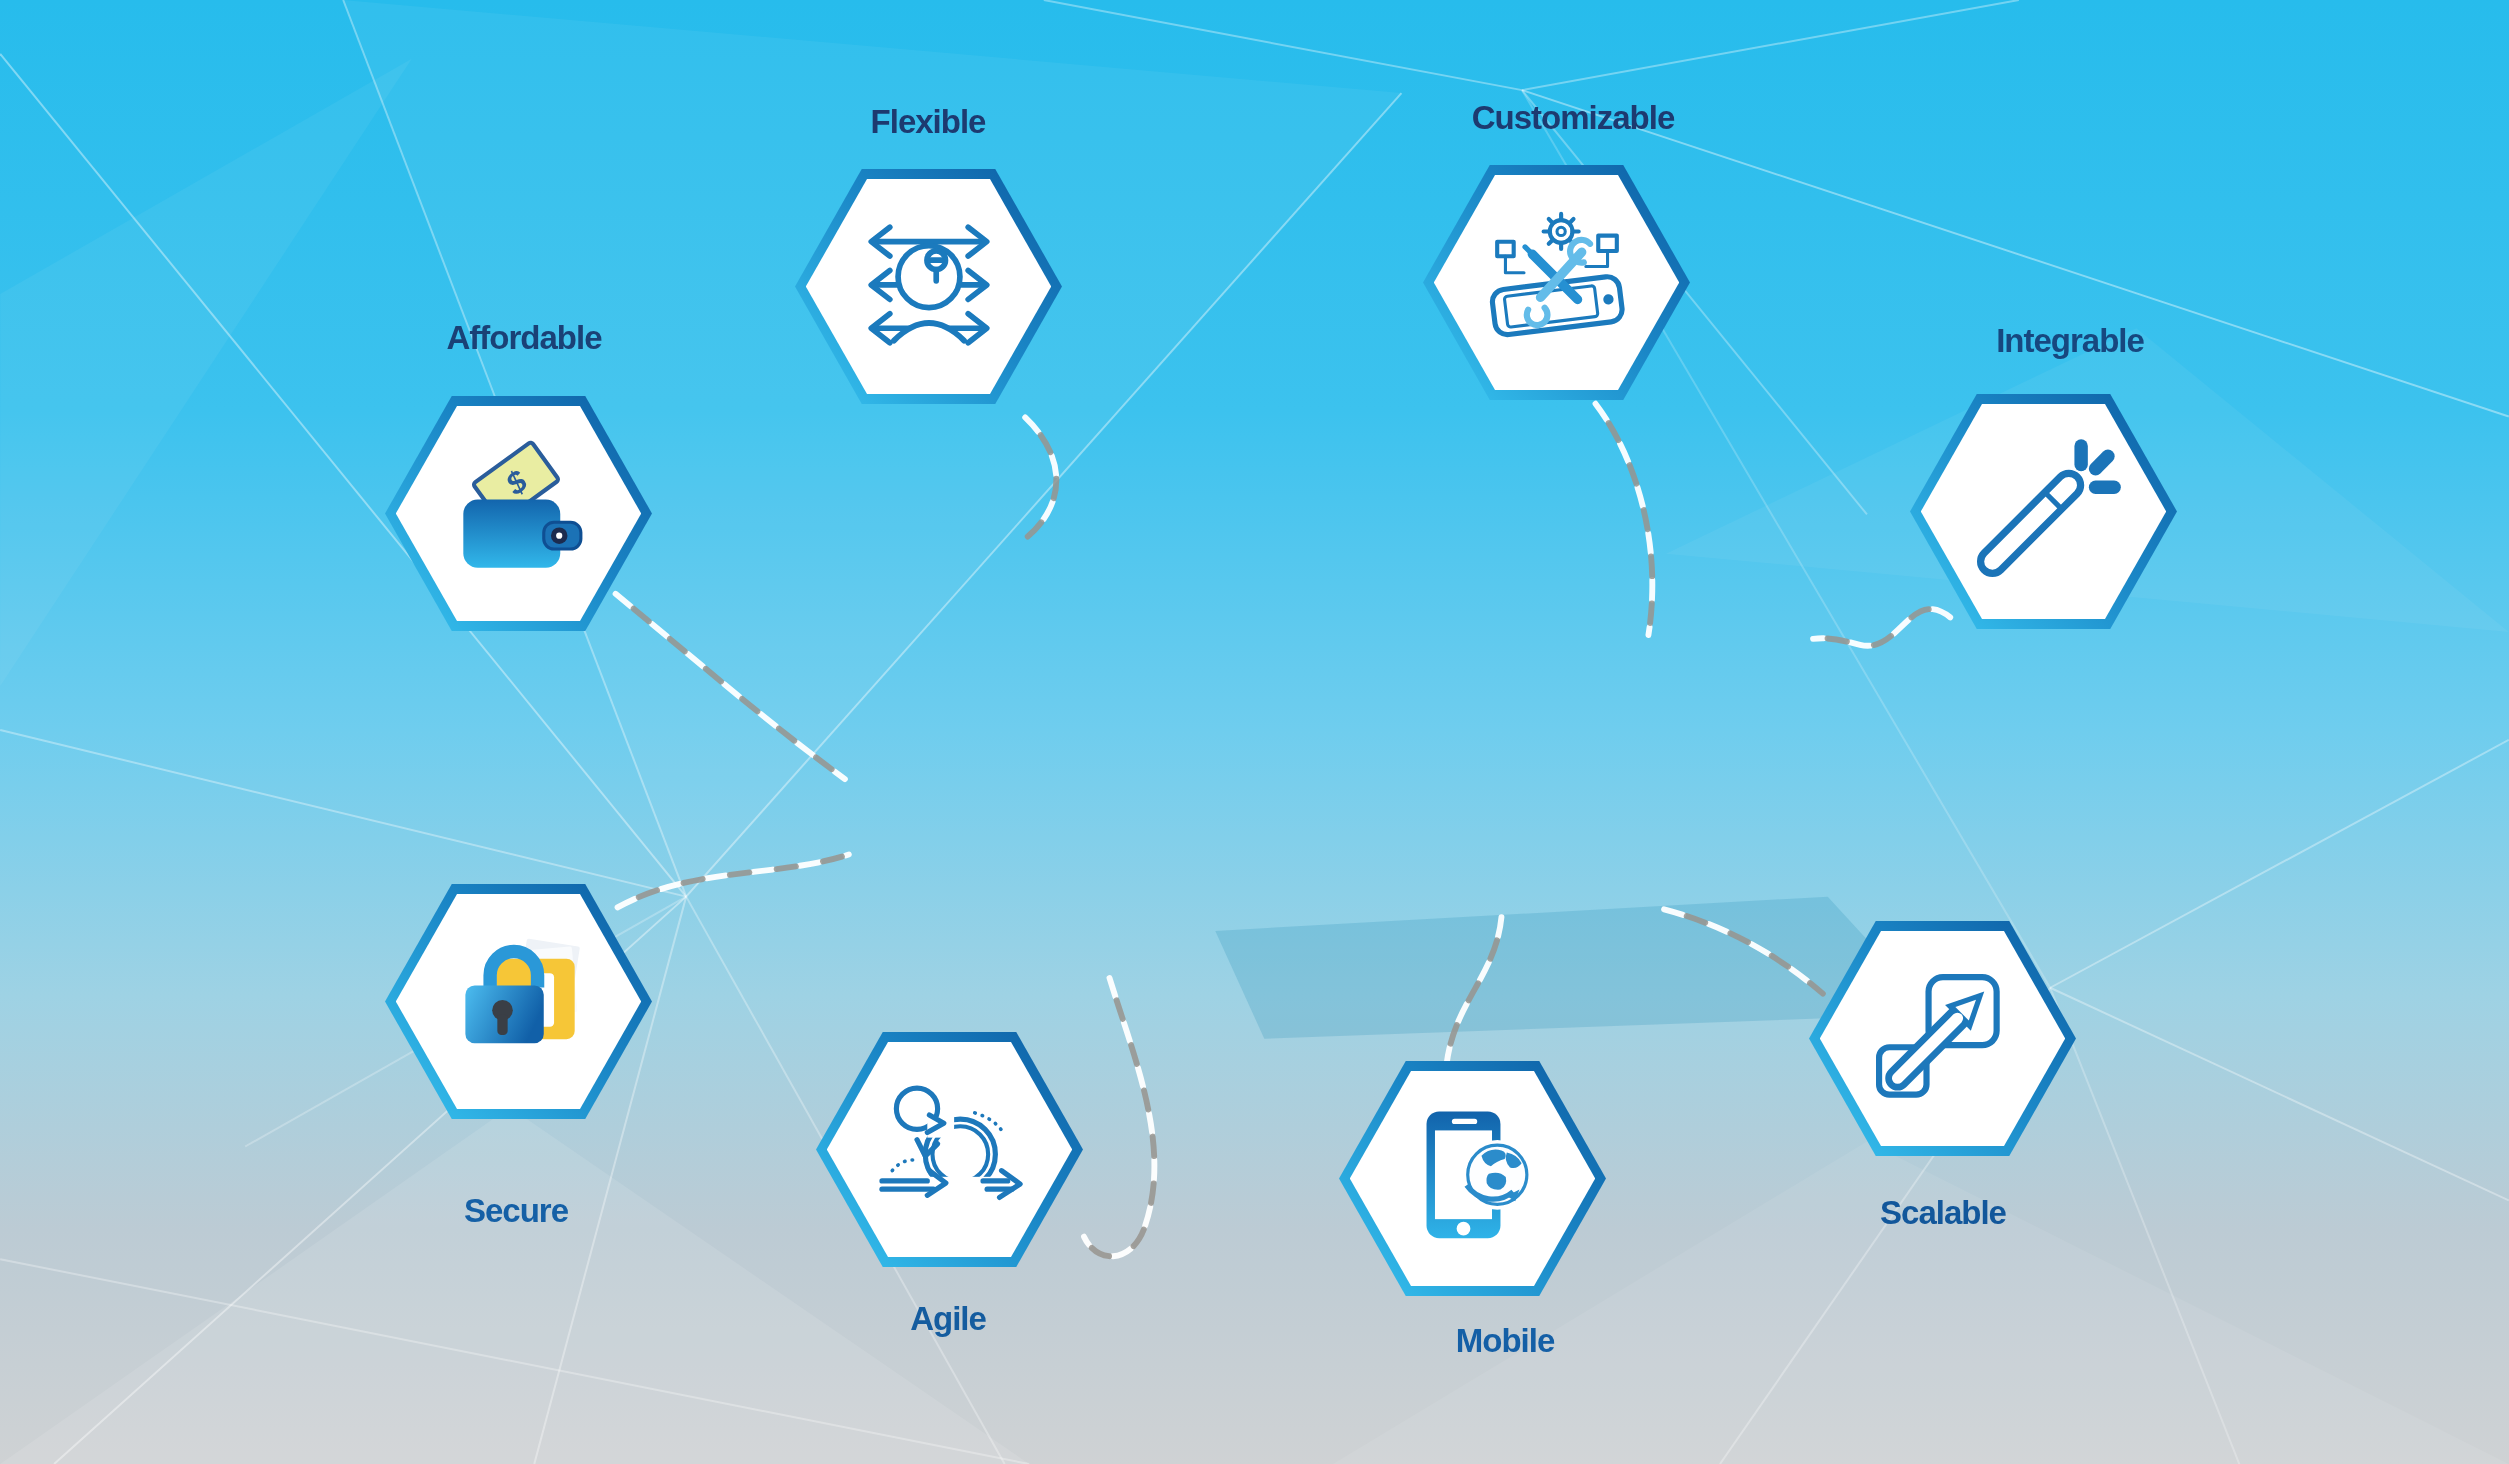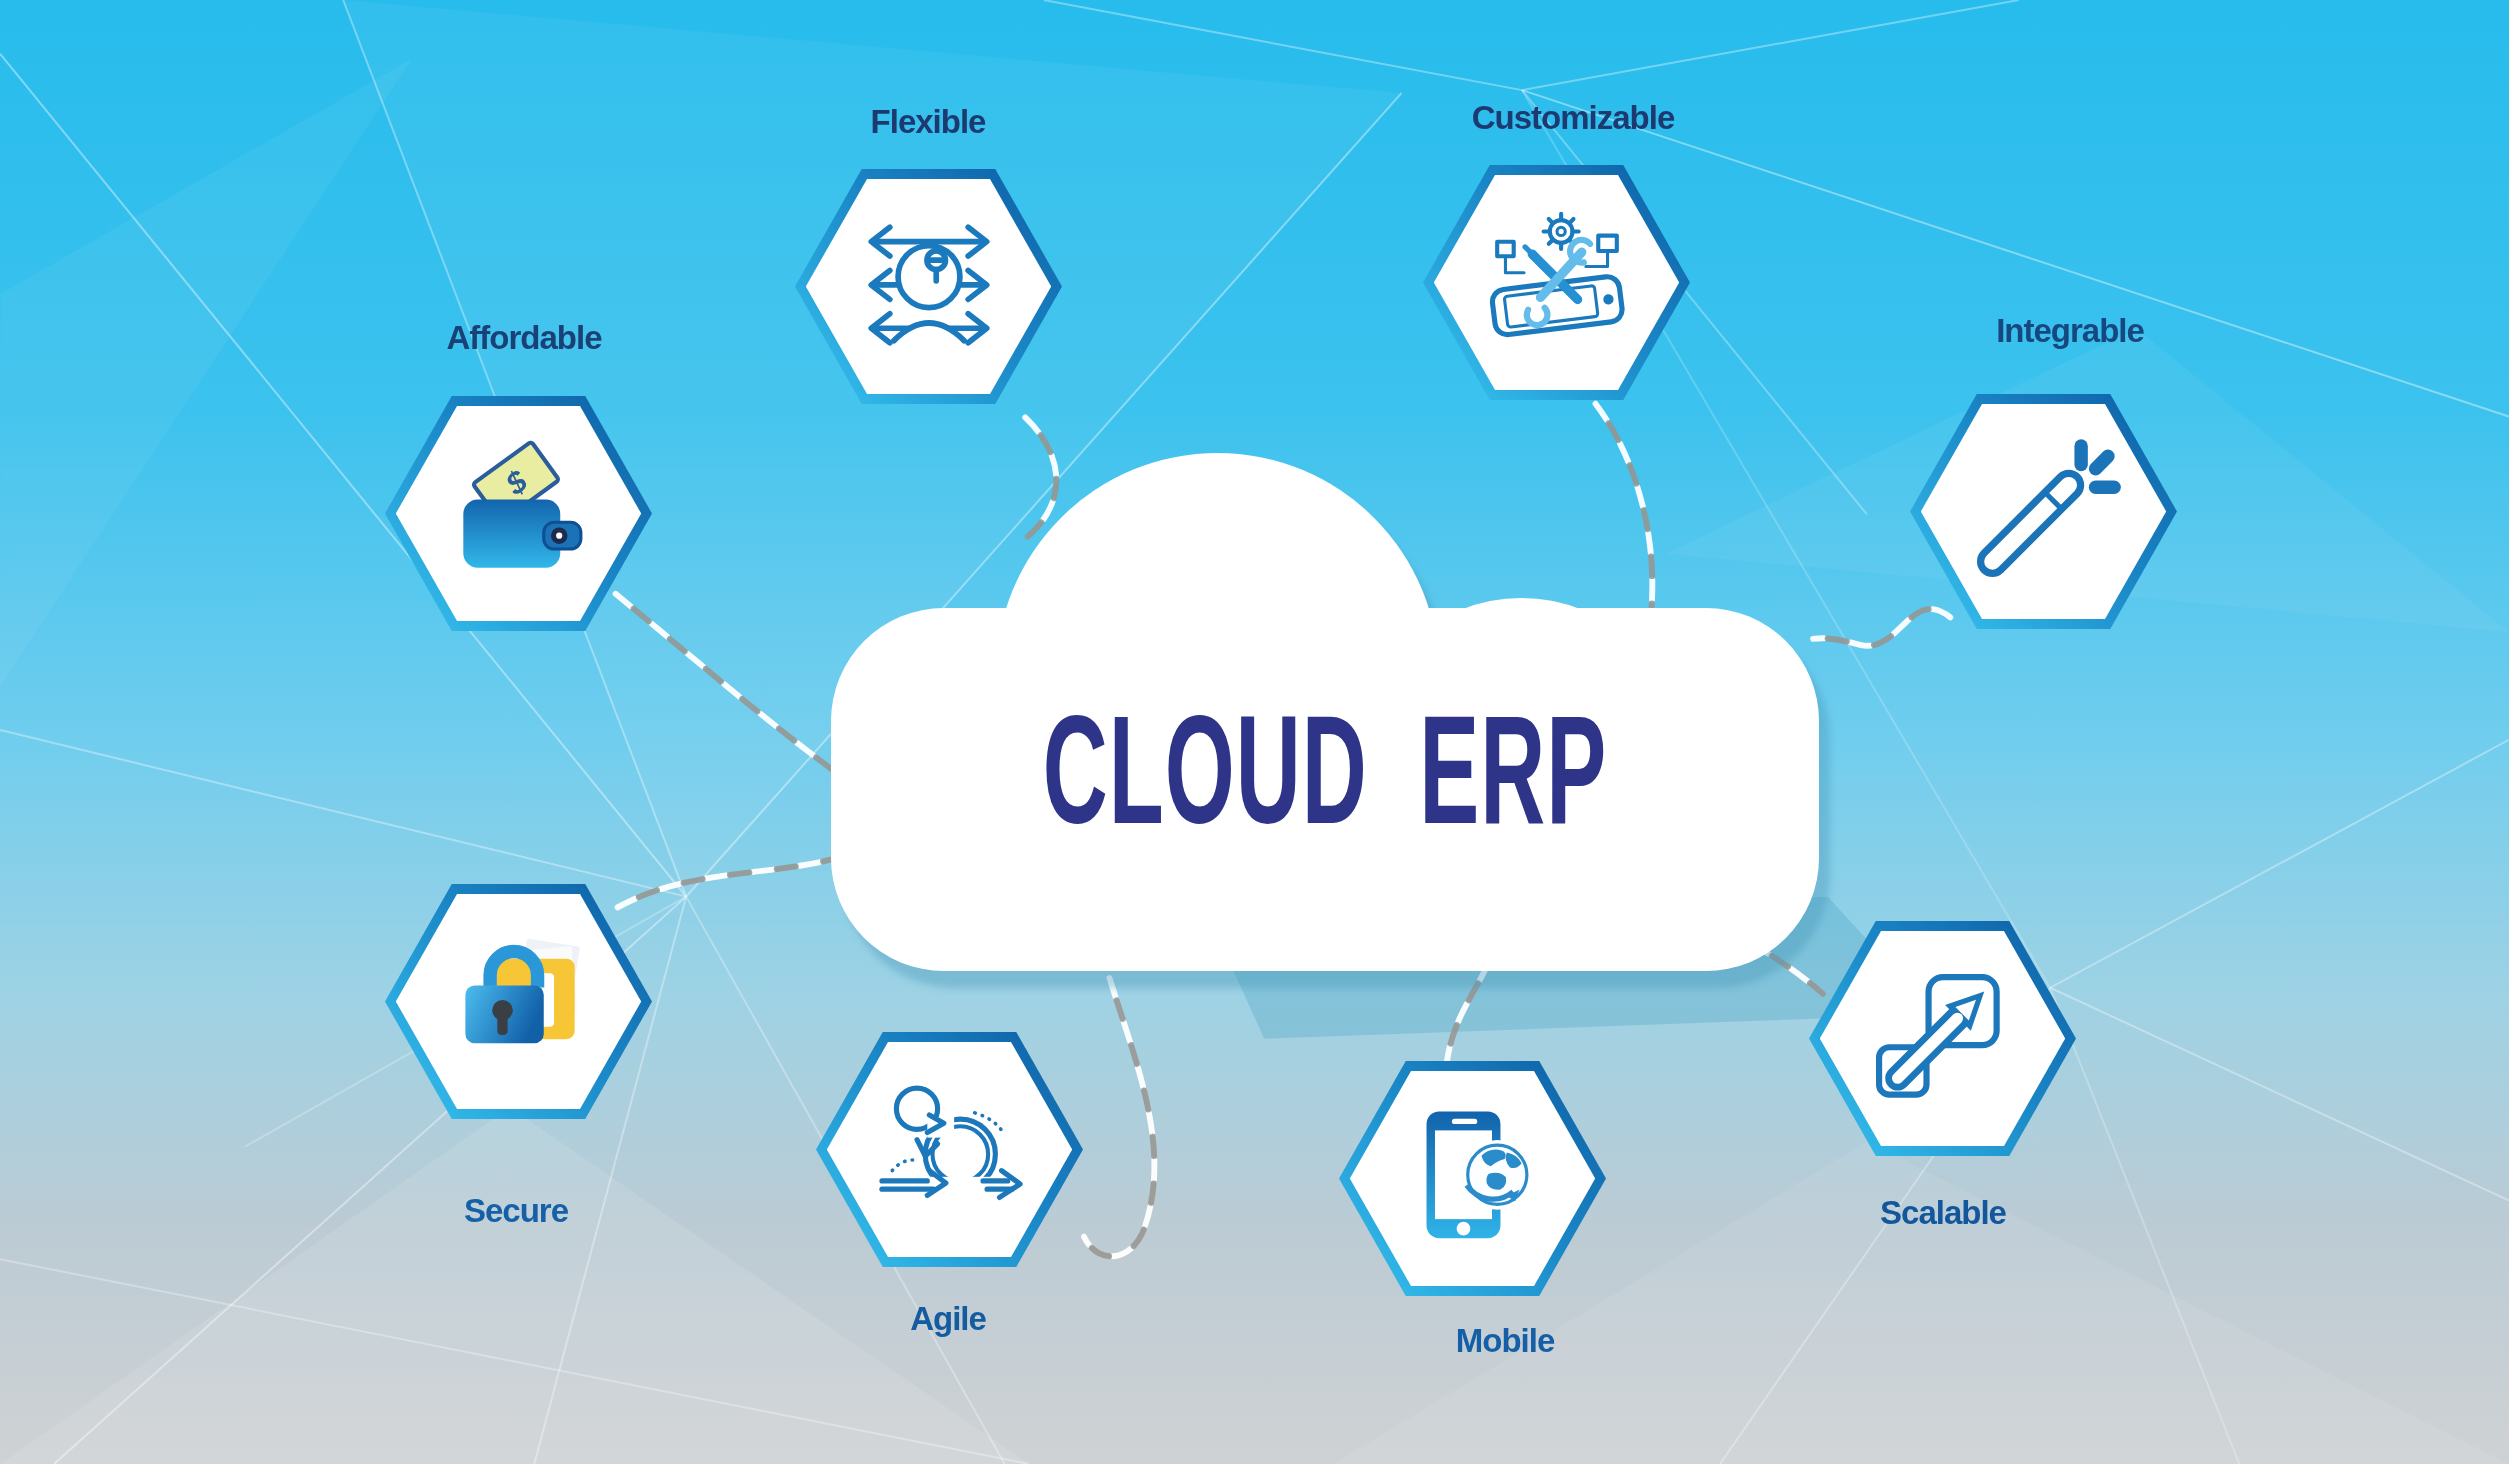--- a/index.html
+++ b/index.html
@@ -102,26 +102,20 @@
         <path d="M1532 936 C1526 996 1484 1022 1476 1086" stroke="#ffffff" stroke-opacity="0.95" stroke-dasharray="20 28"></path>
         <path d="M1532 936 C1526 996 1484 1022 1476 1086" stroke="#98948e" stroke-opacity="0.85" stroke-dasharray="20 28" stroke-dashoffset="-24"></path>
       </g>
       <g>
         <path d="M1698 928 C1766 946 1818 978 1860 1014" stroke="#ffffff" stroke-opacity="0.95" stroke-dasharray="20 28"></path>
         <path d="M1698 928 C1766 946 1818 978 1860 1014" stroke="#98948e" stroke-opacity="0.85" stroke-dasharray="20 28" stroke-dashoffset="-24"></path>
       </g>
     </g>
   </svg>
 
-  <div class="cloud">
-    <div class="bump1"></div>
-    <div class="bump2"></div>
-    <div class="base"></div>
-    <div class="cloud-title" style="color: rgb(46, 52, 135);">CLOUD ERP</div>
-  </div>
 
   <div class="feature">
     <div class="feature-label" style="left: 524px; top: 338px; color: rgb(26, 65, 118);">Affordable</div>
     <div class="hex" style="left:385px;top:396px;">
       <div class="hex-inner"></div>
       <svg class="icon" width="165" height="165" viewBox="0 0 160 160">
         <defs>
             <linearGradient id="gWallet" x1="0" y1="0" x2="0" y2="1">
           <stop offset="0" stop-color="#1365ad"></stop>
               <stop offset="1" stop-color="#31b7ea"></stop>
@@ -184,21 +178,21 @@
         <path d="M56 52 L100 96" stroke="#2590d2" stroke-width="9"></path>
         <path d="M49 45 L58 54" stroke="#2590d2" stroke-width="5"></path>
         <path d="M104 50 L64 94" stroke="#63bce9" stroke-width="9"></path>
         <path d="M112 42 a11 11 0 1 0 -6 18" stroke="#63bce9" stroke-width="6"></path>
         <path d="M52 106 a10 10 0 1 0 16 -2" stroke="#63bce9" stroke-width="6"></path>
       </svg>
     </div>
   </div>
 
   <div class="feature">
-    <div class="feature-label" style="left: 2070px; top: 331px; color: rgb(23, 71, 127);">Integrable</div>
+    <div class="feature-label" style="left: 2070px; top: 341px; color: rgb(23, 71, 127);">Integrable</div>
     <div class="hex" style="left:1910px;top:394px;">
       <div class="hex-inner"></div>
       <svg class="icon" width="165" height="165" viewBox="0 0 160 160" fill="none" stroke-linecap="round">
         <path d="M30 128 L104 54" stroke="#1b74b8" stroke-width="30"></path>
         <path d="M30 128 L104 54" stroke="#ffffff" stroke-width="16"></path>
         <path d="M83 63 L95 75" stroke="#1b74b8" stroke-width="5"></path>
         <path d="M116 16 V34" stroke="#1b74b8" stroke-width="13"></path>
         <path d="M130 38 L142 26" stroke="#1b74b8" stroke-width="13"></path>
         <path d="M130 56 H148" stroke="#1b74b8" stroke-width="13"></path>
       </svg>

